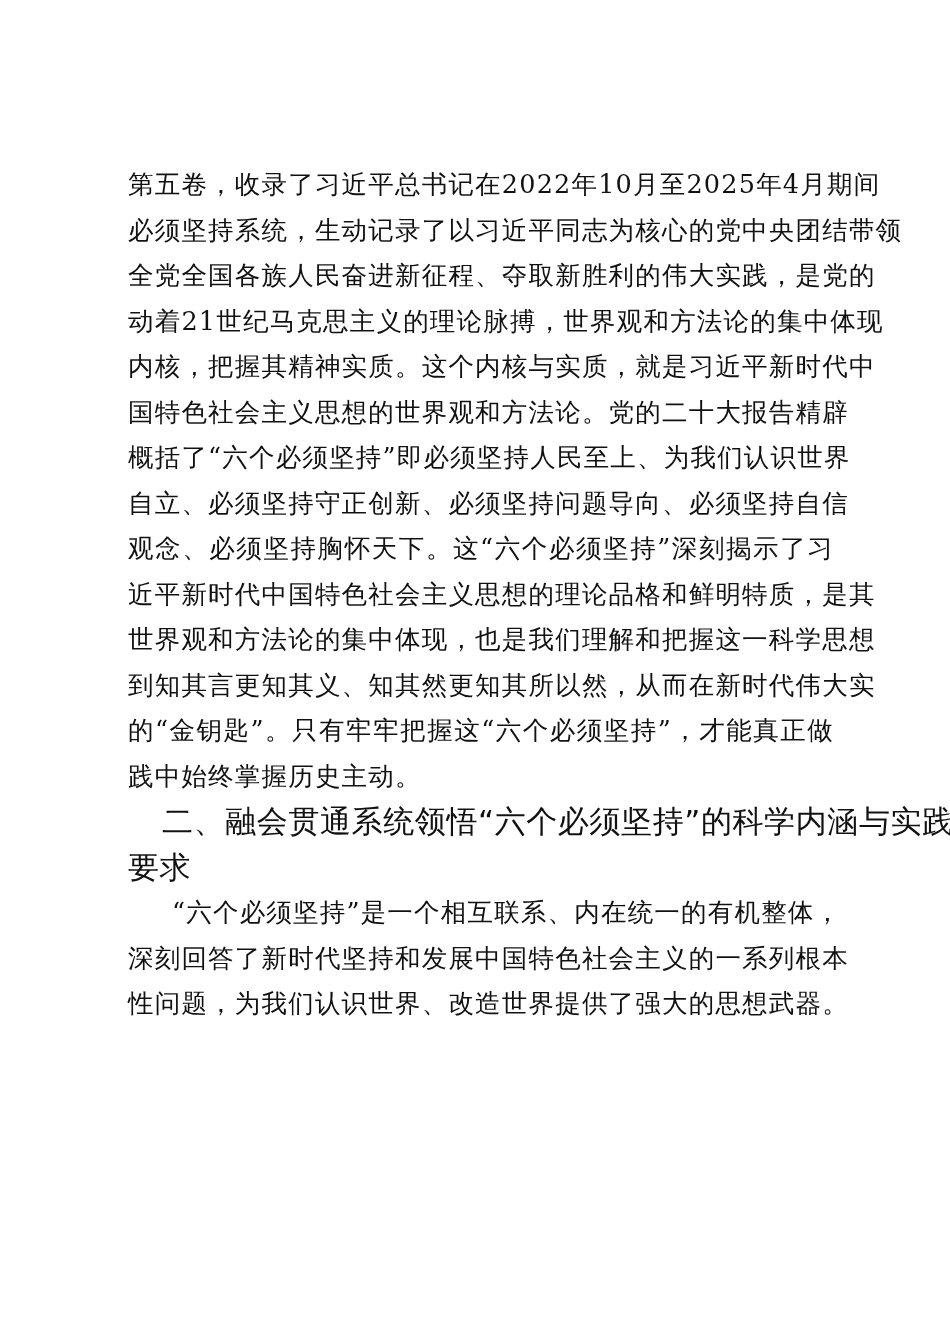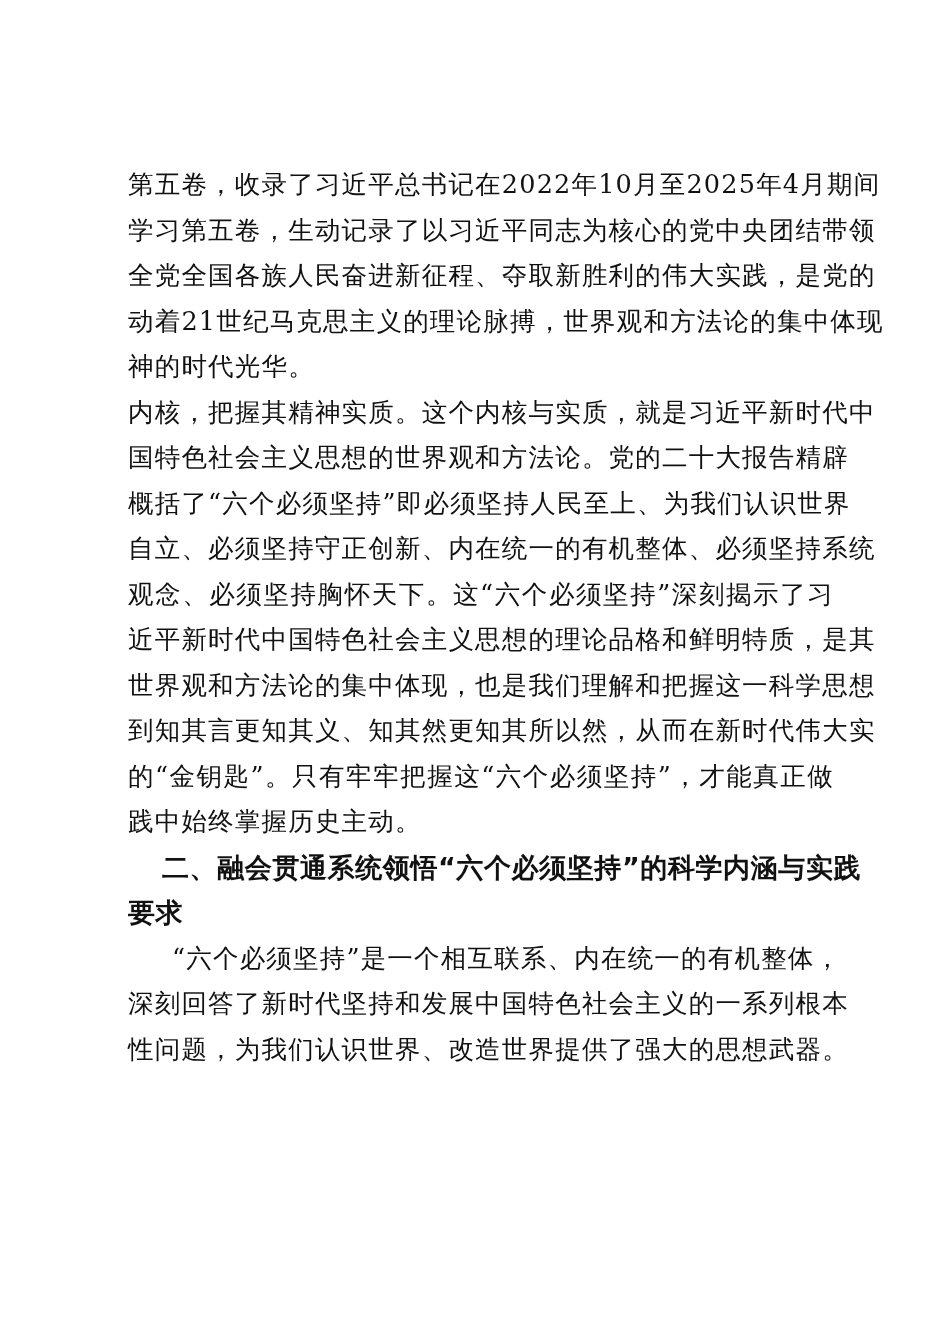--- a/index.html
+++ b/index.html
@@ -16,43 +16,42 @@
       height: 45.5px; line-height: 45.5px; font-size: 25.5px;
       white-space: nowrap; letter-spacing: 1.2px;
       text-align-last: justify; text-align: justify;
       display: block;
     }
     .line.last { text-align-last: left; }
     .line.indent { padding-left: 32px; }
     .line.indent-small { padding-left: 44px; }
     .heading .line {
       font-family: "DejaVu Sans", "Liberation Sans", sans-serif;
-      font-weight: bold; font-size: 27px; letter-spacing: 0.6px;
+      font-weight: normal; font-size: 31px; letter-spacing: 0.6px;
     }
     .heading .line.indent { padding-left: 34px; }
   </style>
 </head>
 <body>
 
 <div class="page">
   <div class="content">
 
     <div>
       <span class="line">第五卷，收录了习近平总书记在2022年10月至2025年4月期间</span>
-      <span class="line">学习第五卷，生动记录了以习近平同志为核心的党中央团结带领</span>
+      <span class="line">必须坚持系统，生动记录了以习近平同志为核心的党中央团结带领</span>
       <span class="line">全党全国各族人民奋进新征程、夺取新胜利的伟大实践，是党的</span>
       <span class="line">动着21世纪马克思主义的理论脉搏，世界观和方法论的集中体现</span>
-      <span class="line last">神的时代光华。</span>
     </div>
 
     <div>
       <span class="line">内核，把握其精神实质。这个内核与实质，就是习近平新时代中</span>
       <span class="line">国特色社会主义思想的世界观和方法论。党的二十大报告精辟</span>
       <span class="line">概括了“六个必须坚持”即必须坚持人民至上、为我们认识世界</span>
-      <span class="line">自立、必须坚持守正创新、内在统一的有机整体、必须坚持系统</span>
+      <span class="line">自立、必须坚持守正创新、必须坚持问题导向、必须坚持自信</span>
       <span class="line">观念、必须坚持胸怀天下。这“六个必须坚持”深刻揭示了习</span>
       <span class="line">近平新时代中国特色社会主义思想的理论品格和鲜明特质，是其</span>
       <span class="line">世界观和方法论的集中体现，也是我们理解和把握这一科学思想</span>
       <span class="line">到知其言更知其义、知其然更知其所以然，从而在新时代伟大实</span>
       <span class="line">的“金钥匙”。只有牢牢把握这“六个必须坚持”，才能真正做</span>
       <span class="line last">践中始终掌握历史主动。</span>
     </div>
 
     <div class="heading">
       <span class="line indent">二、融会贯通系统领悟“六个必须坚持”的科学内涵与实践</span>

